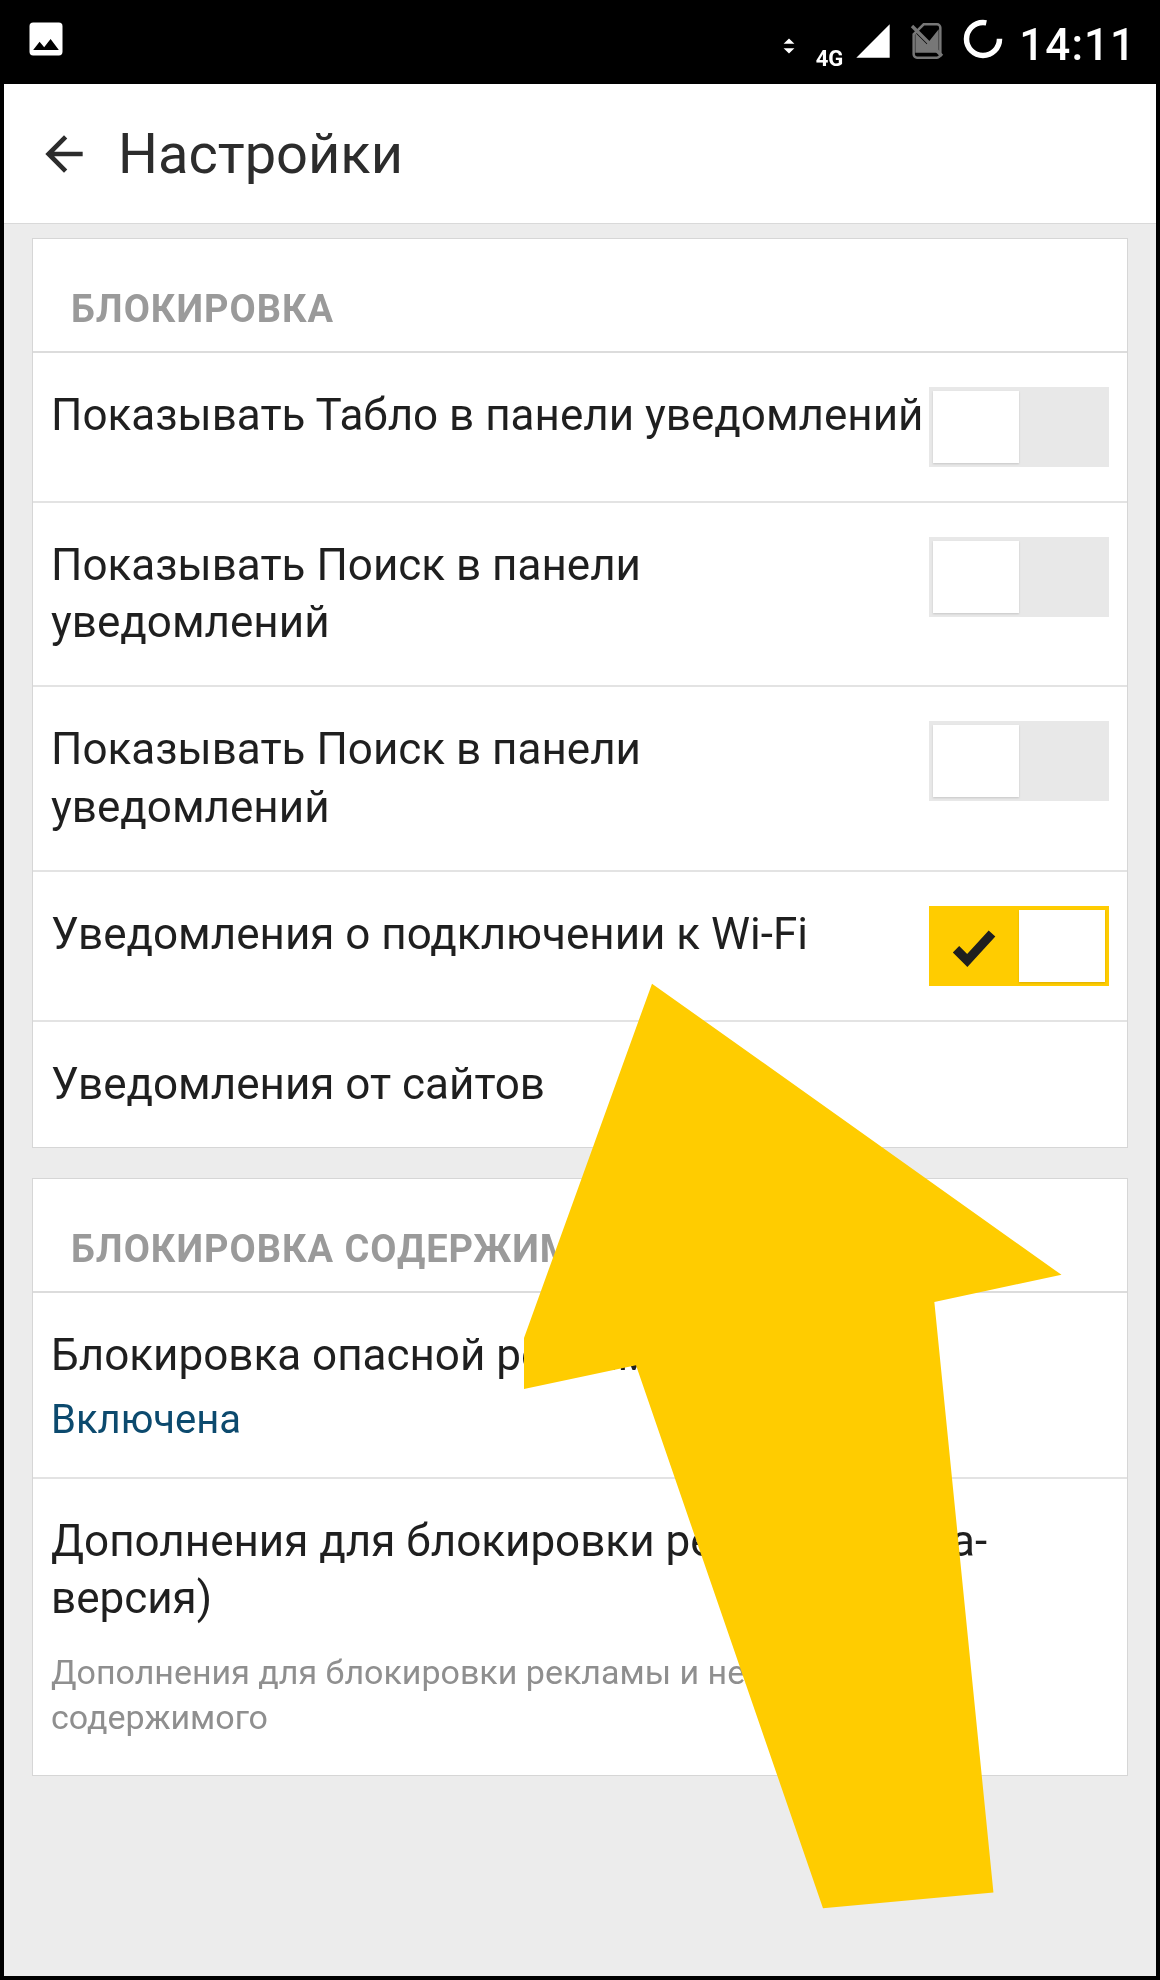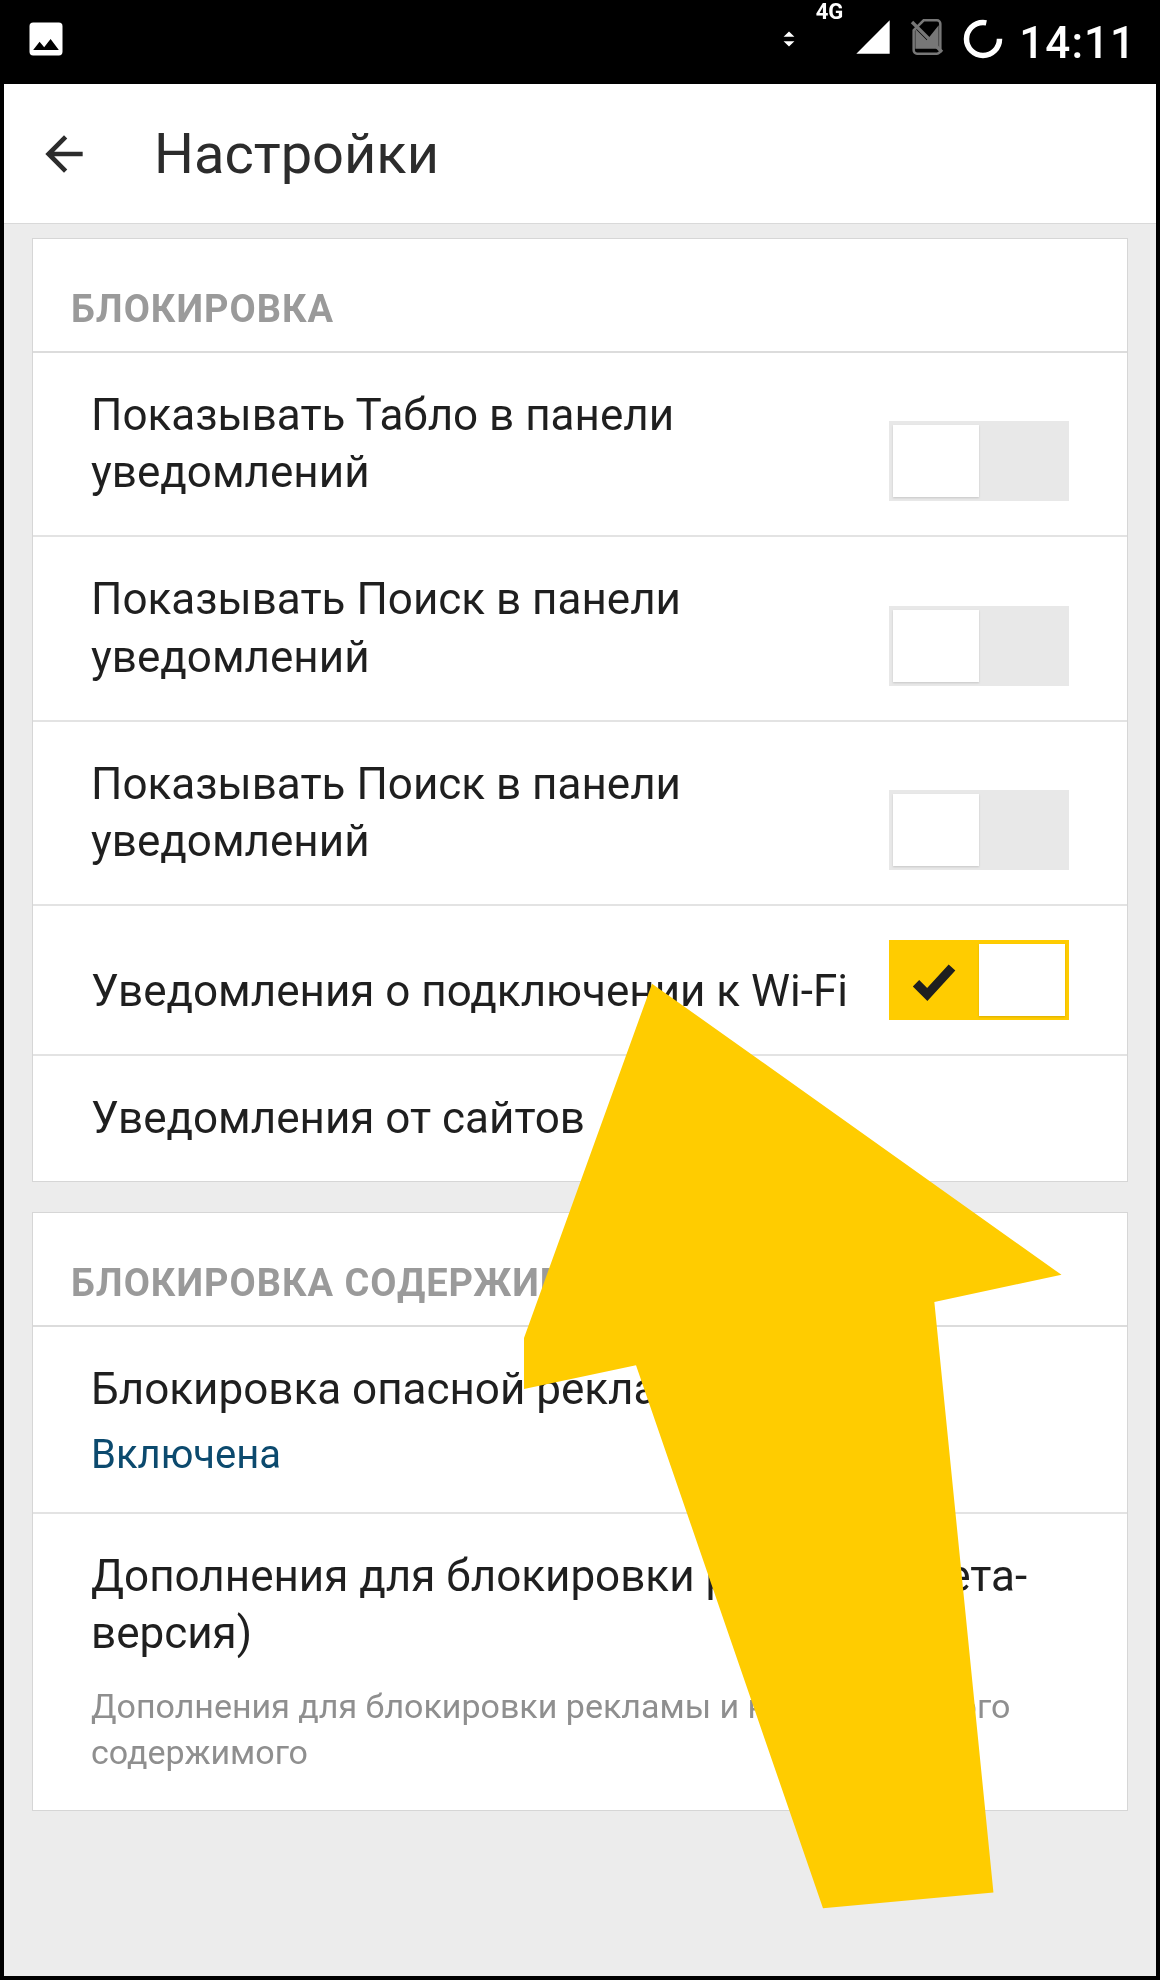--- a/index.html
+++ b/index.html
@@ -25,32 +25,32 @@
     color: #fff;
     height: 80px;
     display: flex;
     align-items: center;
     padding: 0 20px;
     font-size: 40px;
     font-weight: 500;
   }
   .status-left { flex: 0 0 auto; display: flex; align-items: center; }
   .status-spacer { flex: 1; }
-  .status-right { display: flex; align-items: flex-start; gap: 14px; }
+  .status-right { display: flex; align-items: flex-end; gap: 14px; }
   .clock { font-size: 44px; letter-spacing: 1px; }
   .net-label { font-size: 22px; font-weight: 700; margin-right: -4px; margin-top: -18px; }
   
   .app-bar {
     background: #fff;
     height: 140px;
     display: flex;
     align-items: center;
     padding: 0 30px;
     border-bottom: 1px solid #d9d9d9;
-    gap: 60px;
+    gap: 24px;
   }
   .back-icon { width: 60px; height: 60px; display:flex; align-items:center; justify-content:center;}
   .app-title { font-size: 56px; color: #2c2c2c; font-weight: 400; }
   
   .content {
     flex: 1;
     background: #ececec;
     padding: 14px 28px 0 28px;
     overflow: hidden;
   }
@@ -62,22 +62,22 @@
   .section-header {
     color: #9a9a9a;
     font-size: 38px;
     font-weight: 700;
     letter-spacing: 1px;
     padding: 48px 38px 20px 38px;
     border-bottom: 2px solid #dcdcdc;
   }
   .row {
     display: flex;
-    align-items: flex-end;
-    padding: 34px 58px;
+    align-items: flex-start;
+    padding: 34px 18px;
     border-bottom: 2px solid #e3e3e3;
     min-height: 120px;
   }
   .row:last-child { border-bottom: none; }
   .row-text {
     flex: 1;
     font-size: 44px;
     color: #1f1f1f;
     line-height: 1.3;
   }

